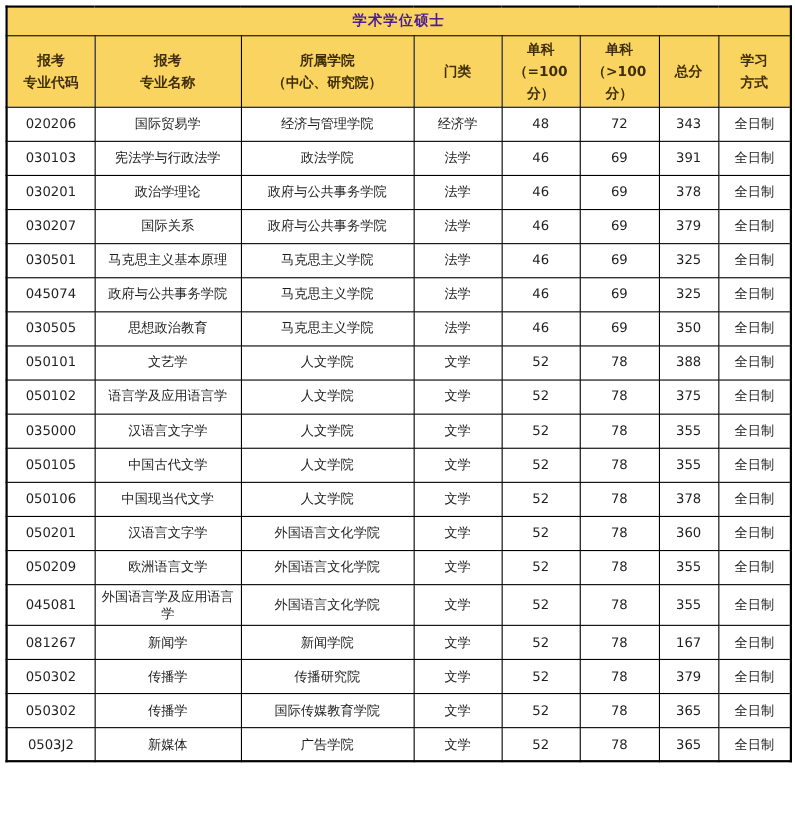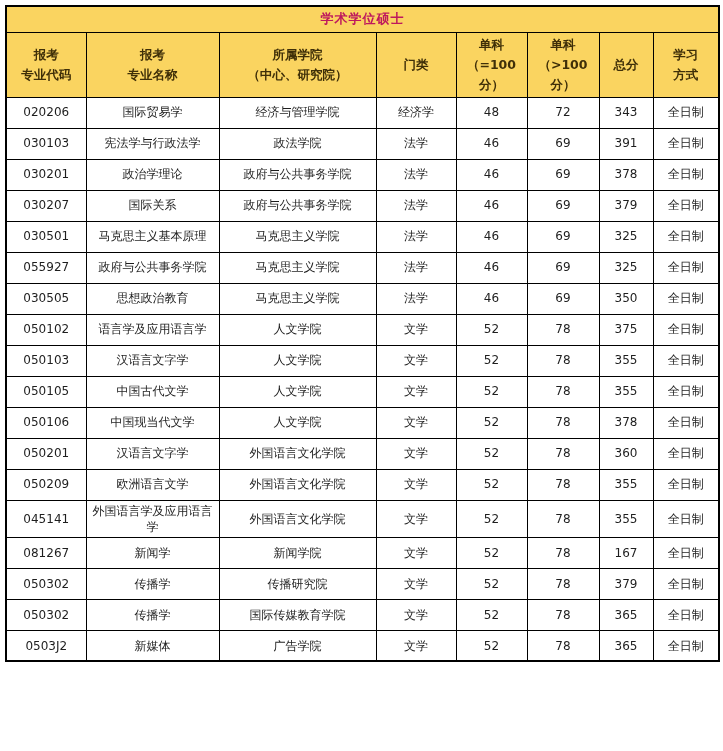--- a/index.html
+++ b/index.html
@@ -28,21 +28,21 @@
     border: 1px solid #000000;
     text-align: center;
     vertical-align: middle;
     overflow: hidden;
   }
   tr.title-row th {
     background: #FAD460;
     height: 26px;
     font-size: 13px;
     font-weight: bold;
-    color: #be185d;
+    color: #4c1d95;
     letter-spacing: 1px;
   }
   tr.header-row th {
     background: #FAD460;
     height: 64px;
     font-size: 12.5px;
     font-weight: bold;
     color: #3F2F08;
     white-space: pre-line;
     line-height: 1.6;
@@ -140,51 +140,61 @@
           <td>030501</td>
           <td>马克思主义基本原理</td>
           <td>马克思主义学院</td>
           <td>法学</td>
           <td>46</td>
           <td>69</td>
           <td>325</td>
           <td>全日制</td>
         </tr>
         <tr>
-          <td>055927</td>
+          <td>045074</td>
           <td>政府与公共事务学院</td>
           <td>马克思主义学院</td>
           <td>法学</td>
           <td>46</td>
           <td>69</td>
           <td>325</td>
           <td>全日制</td>
         </tr>
         <tr>
           <td>030505</td>
           <td>思想政治教育</td>
           <td>马克思主义学院</td>
           <td>法学</td>
           <td>46</td>
           <td>69</td>
           <td>350</td>
           <td>全日制</td>
         </tr>
         <tr>
+          <td>050101</td>
+          <td>文艺学</td>
+          <td>人文学院</td>
+          <td>文学</td>
+          <td>52</td>
+          <td>78</td>
+          <td>388</td>
+          <td>全日制</td>
+        </tr>
+        <tr>
           <td>050102</td>
           <td>语言学及应用语言学</td>
           <td>人文学院</td>
           <td>文学</td>
           <td>52</td>
           <td>78</td>
           <td>375</td>
           <td>全日制</td>
         </tr>
         <tr>
-          <td>050103</td>
+          <td>035000</td>
           <td>汉语言文字学</td>
           <td>人文学院</td>
           <td>文学</td>
           <td>52</td>
           <td>78</td>
           <td>355</td>
           <td>全日制</td>
         </tr>
         <tr>
           <td>050105</td>
@@ -220,21 +230,21 @@
           <td>050209</td>
           <td>欧洲语言文学</td>
           <td>外国语言文化学院</td>
           <td>文学</td>
           <td>52</td>
           <td>78</td>
           <td>355</td>
           <td>全日制</td>
         </tr>
         <tr>
-          <td>045141</td>
+          <td>045081</td>
           <td>外国语言学及应用语言学</td>
           <td>外国语言文化学院</td>
           <td>文学</td>
           <td>52</td>
           <td>78</td>
           <td>355</td>
           <td>全日制</td>
         </tr>
         <tr>
           <td>081267</td>

